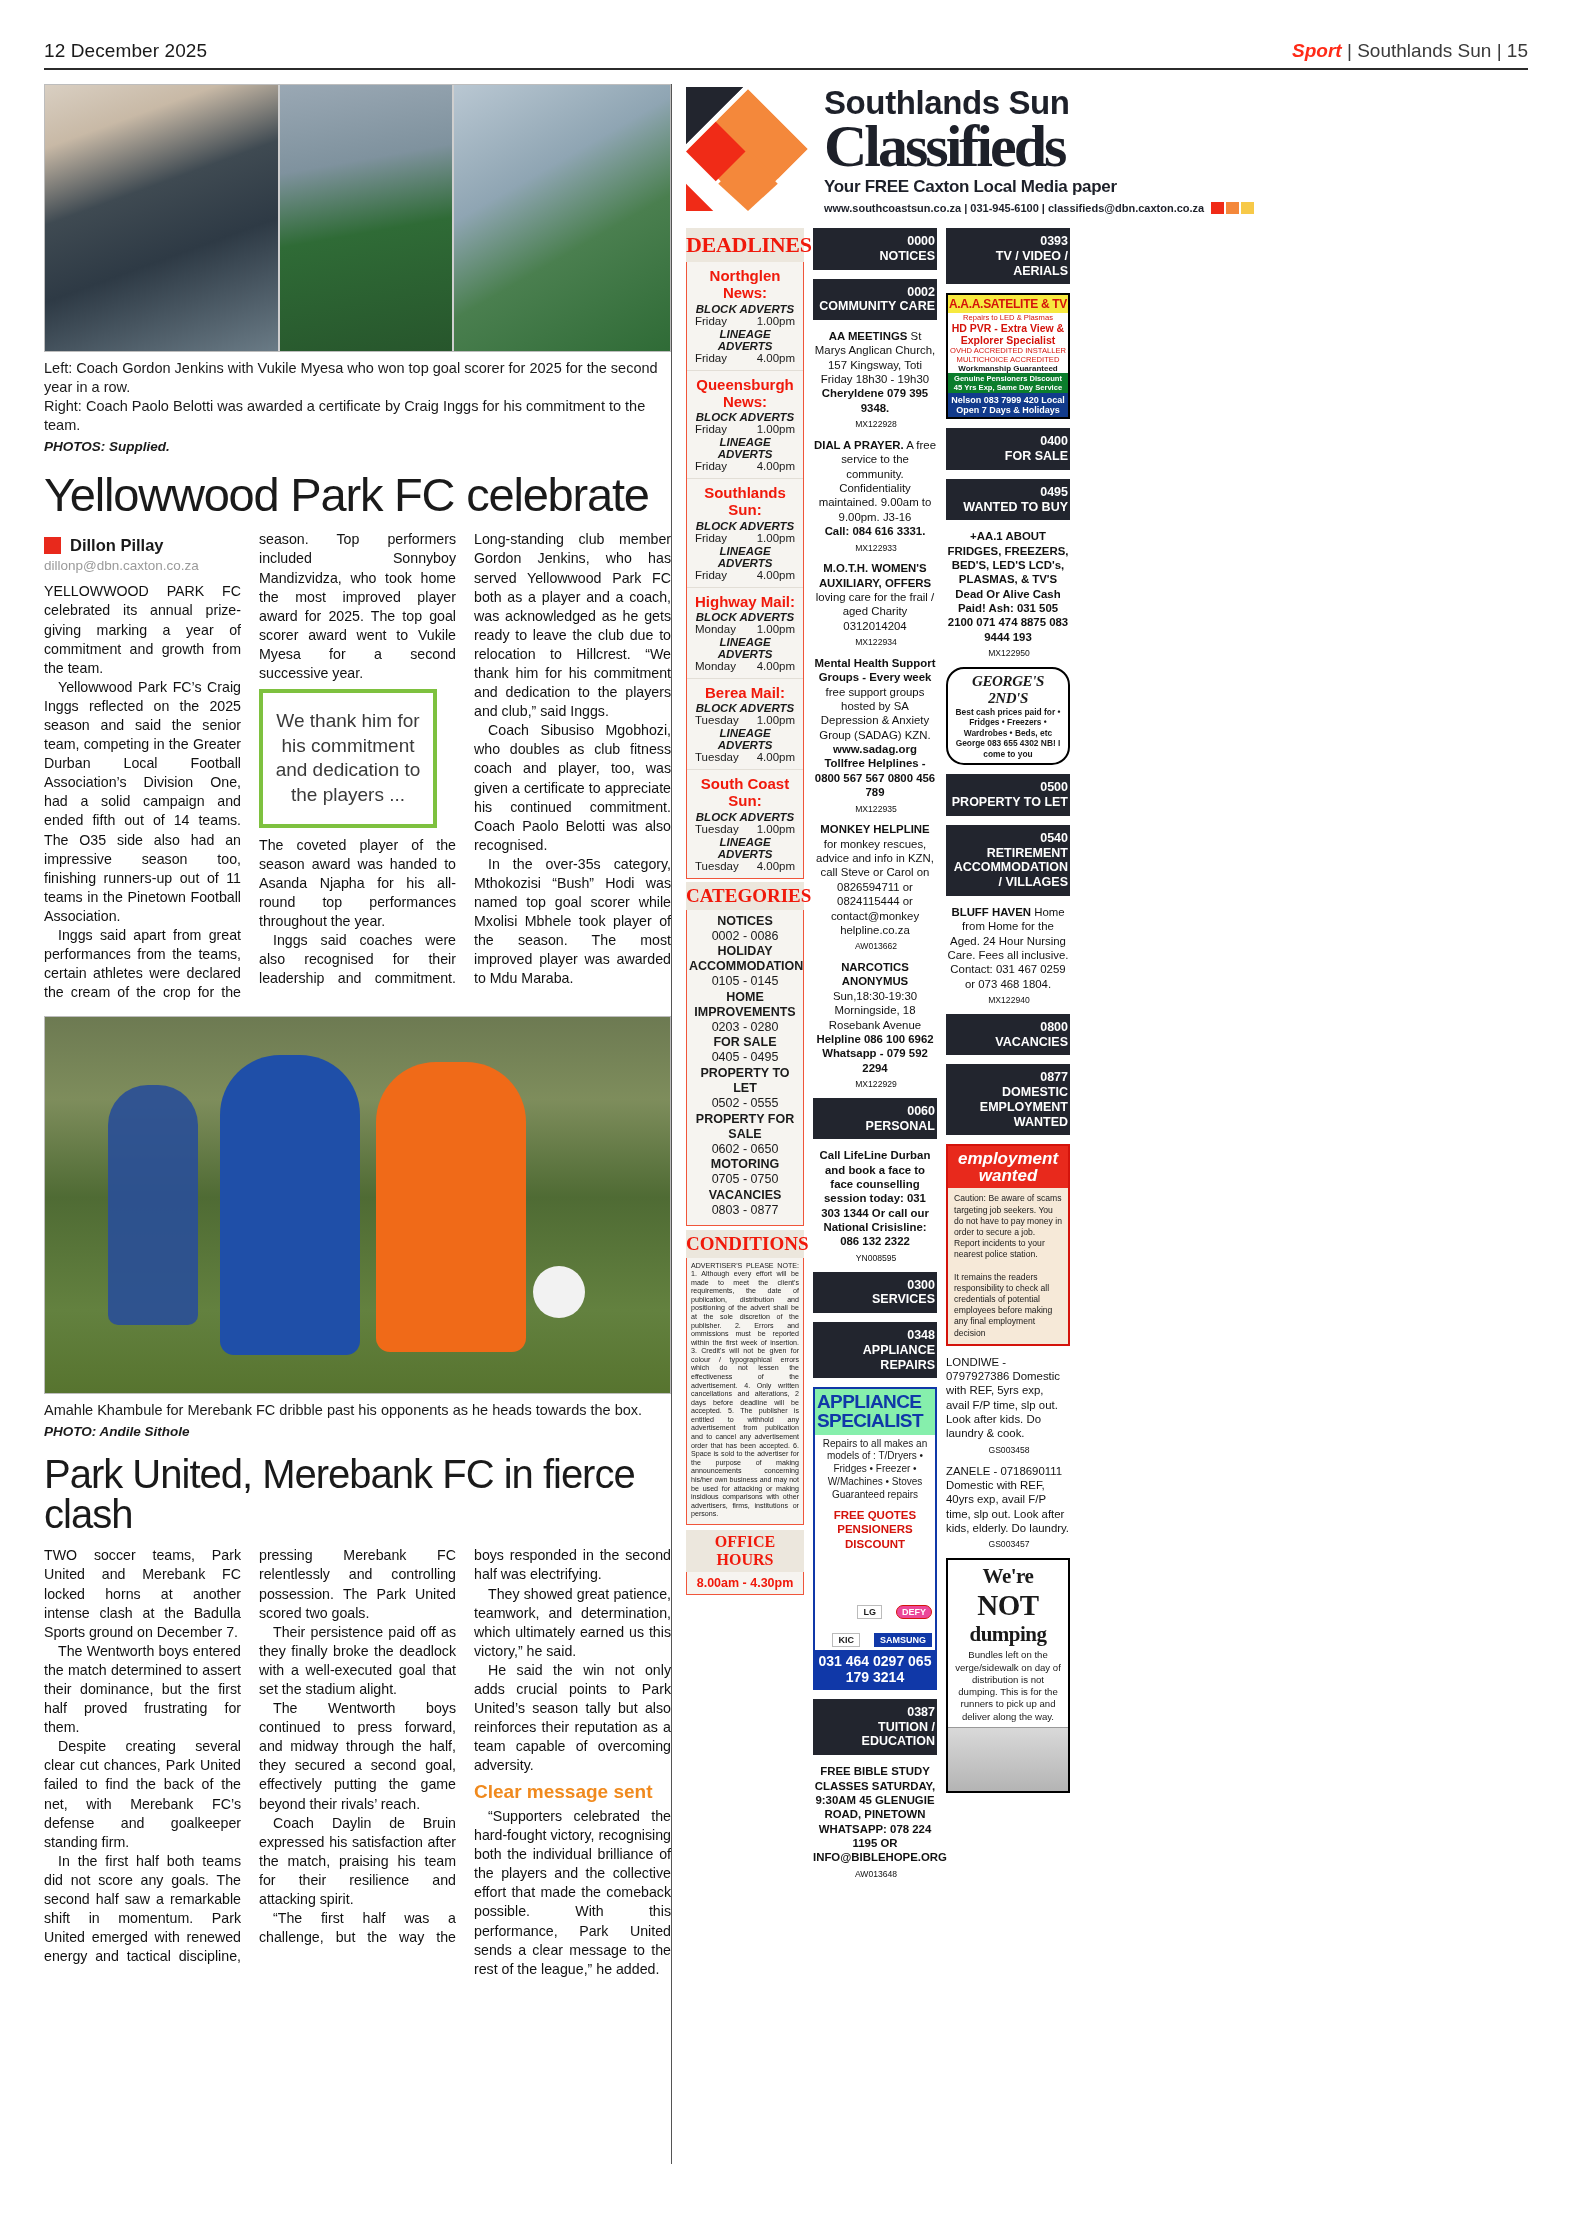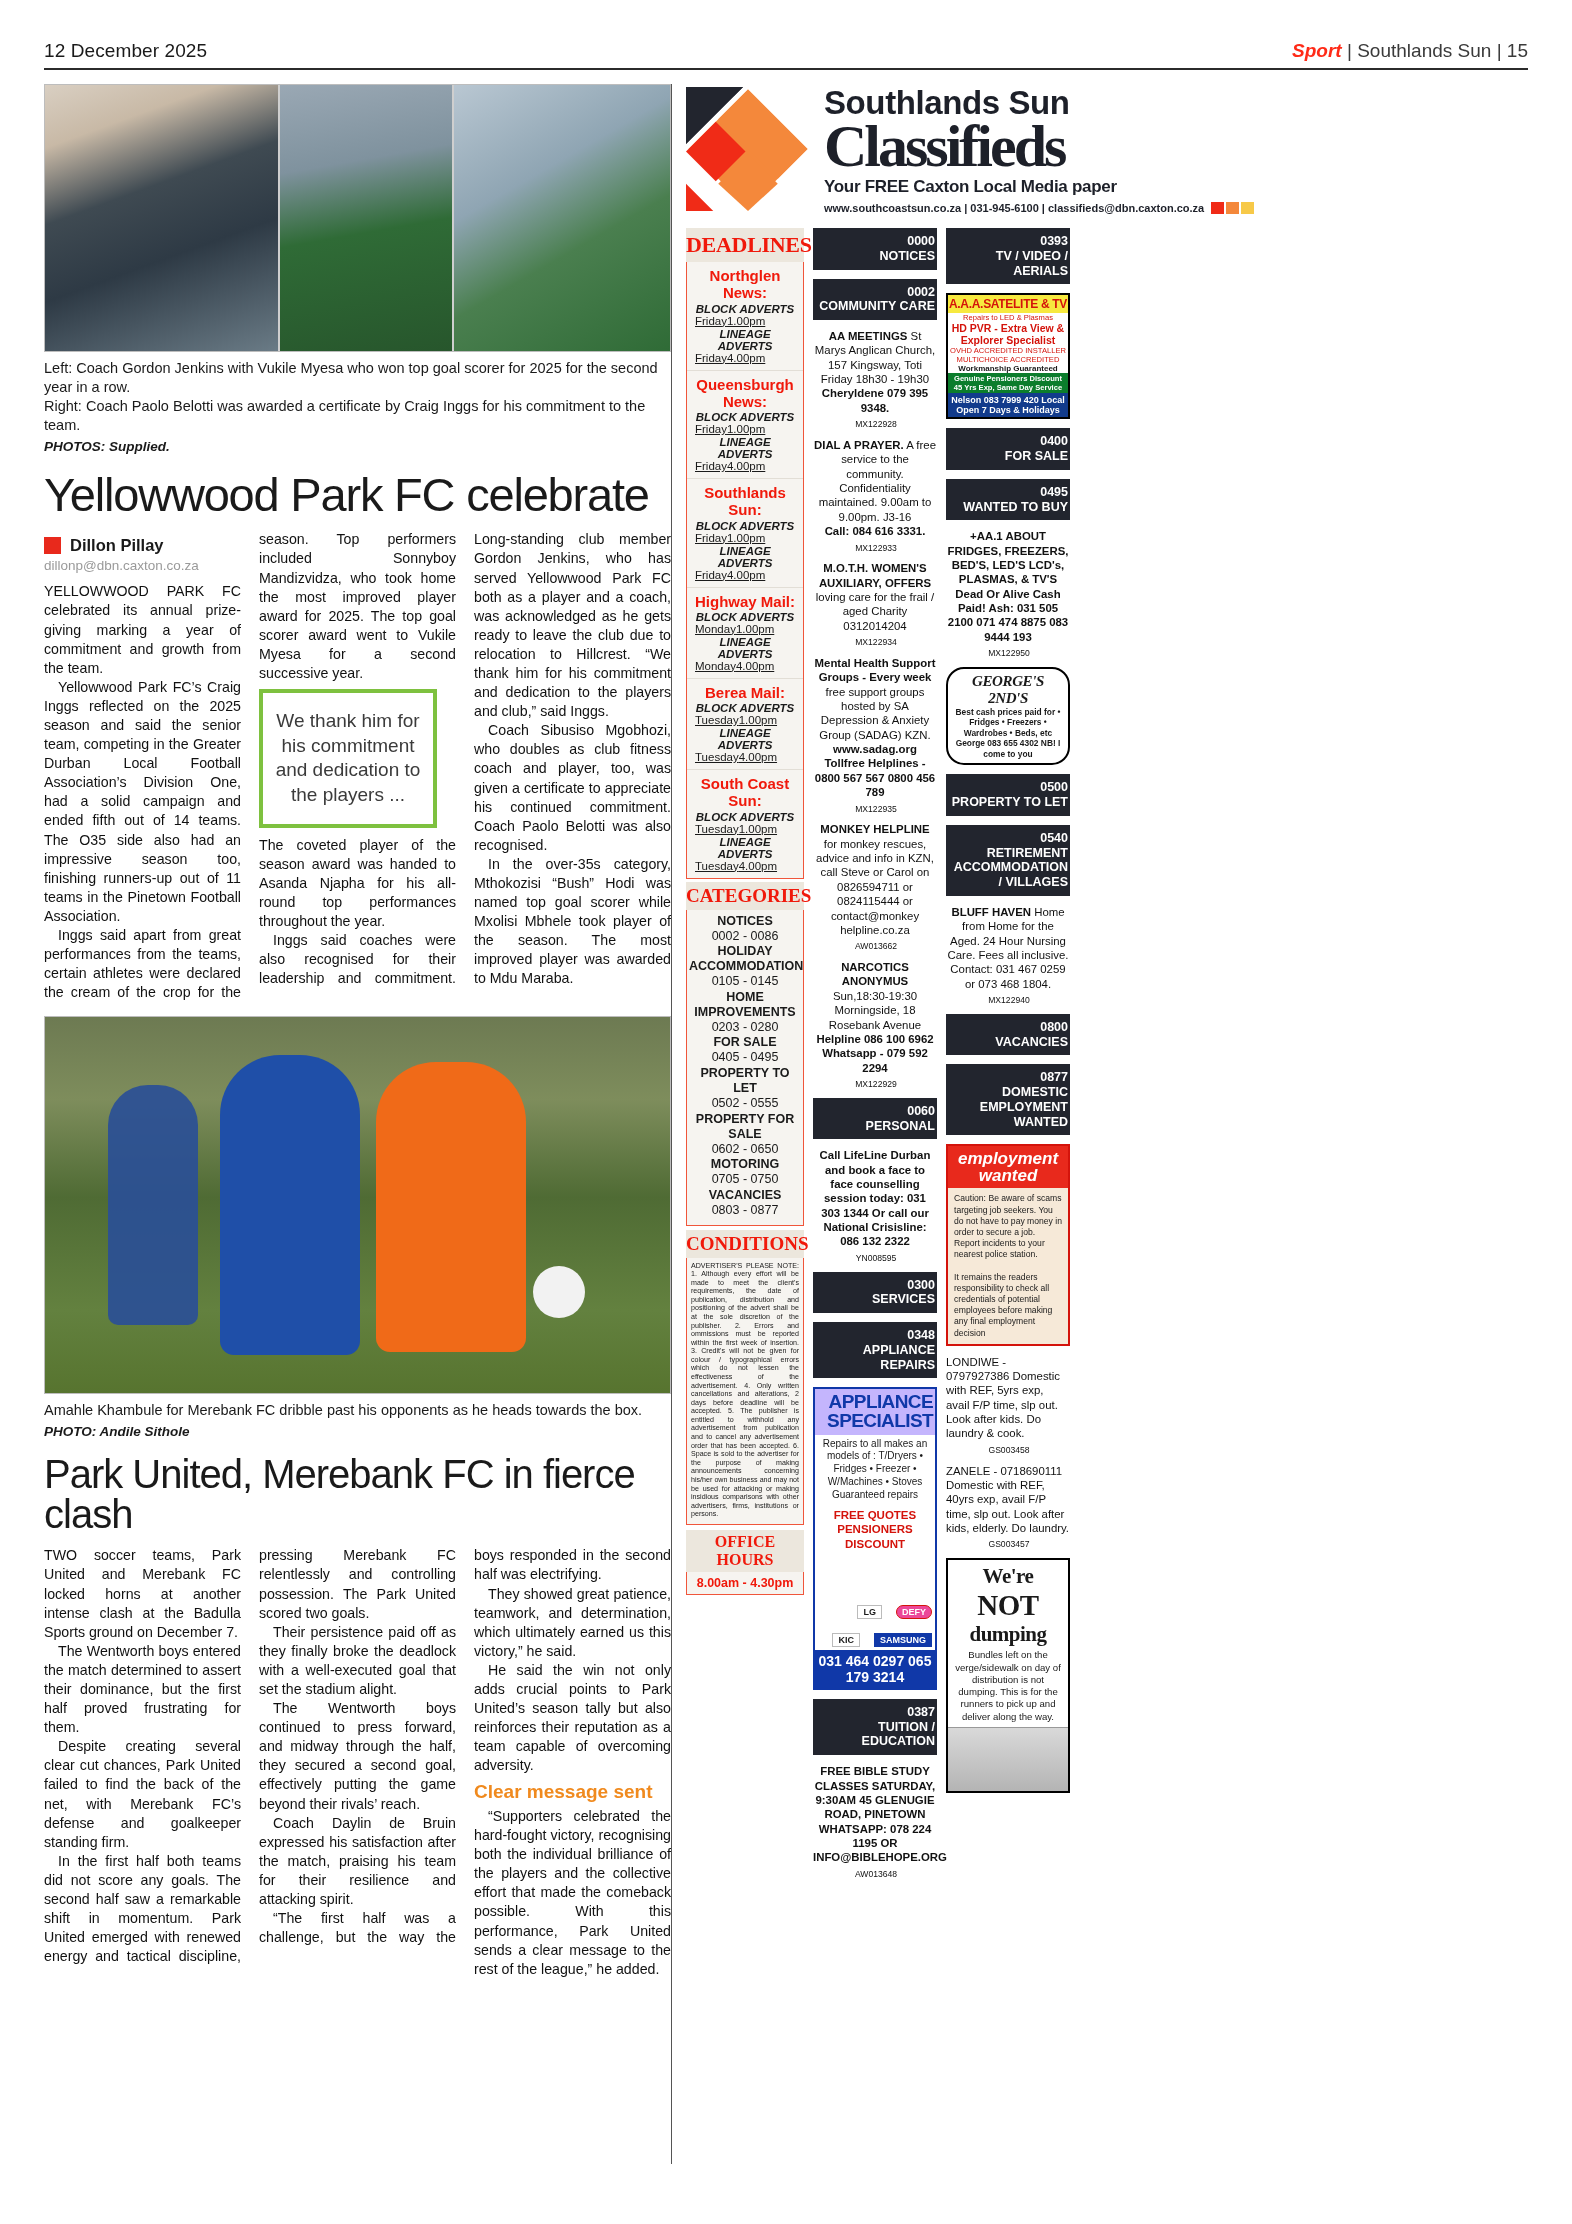--- a/index.html
+++ b/index.html
@@ -78,21 +78,21 @@
 
   .deadhdr { background:#ece7dd; color:#f0190b; font-family:"Liberation Serif", serif;
              font-weight:bold; font-size:22px; text-align:center; padding:4px 0;
              letter-spacing:-0.3px; }
   .dead-panel { border:1.5px solid #f0563b; border-top:none; }
   .dead-item { background:#f6f4f0; padding:5px 4px 6px 4px; text-align:center;
                border-bottom:1px solid #e2ded6; }
   .dead-item:last-child { border-bottom:none; }
   .dead-pub { color:#f0190b; font-weight:bold; font-size:15px; line-height:1.15; }
   .dead-type { font-size:11.5px; font-weight:bold; font-style:italic; color:#1a1a1a; margin-top:1px;}
-  .dead-row { font-size:11.5px; display:flex; padding:0 4px;text-decoration:underline; }
+  .dead-row { font-size:11.5px; display:flex; justify-content:space-between; padding:0 4px; }
 
   .cathdr { background:#ece7dd; color:#f0190b; font-family:"Liberation Serif", serif;
             font-weight:bold; font-size:19px; text-align:center; padding:3px 0; margin-top:3px; }
   .cat-panel { border:1.5px solid #f0563b; border-top:none; background:#f6f4f0;
                text-align:center; padding:4px 2px 6px 2px; }
   .cat-name { font-size:12.5px; font-weight:bold; line-height:1.2; }
   .cat-range { font-size:12.5px; line-height:1.25; }
 
   .condhdr { background:#ece7dd; color:#f0190b; font-family:"Liberation Serif", serif;
              font-weight:bold; font-size:19px; text-align:center; padding:3px 0; margin-top:4px; }
@@ -124,21 +124,21 @@
   .georges .g1 { font-family:"Liberation Serif", serif; font-weight:bold; font-style:italic;
                  font-size:15px; letter-spacing:-0.4px; }
   .georges .g2 { font-size:8.4px; font-weight:bold; line-height:1.25; }
 
   .employment { border:2px solid #d4130b; background:#f6e9d8; margin-bottom:9px; }
   .employment .eh { background:#e8291c; color:#fff; font-style:italic; font-weight:bold;
                     font-size:17px; text-align:center; padding:4px 4px; line-height:1.0; }
   .employment .eb { padding:5px 6px; font-size:8.6px; line-height:1.3; }
 
   .applspec { border:2px solid #1038a8; margin-bottom:9px; background:#fff; }
-  .applspec .hd { background:#c4b5fd; color:#1038a8; text-align:right; font-weight:bold;
+  .applspec .hd { background:#86efac; color:#1038a8; text-align:left; font-weight:bold;
                   font-size:19px; line-height:0.98; padding:4px 2px; letter-spacing:-0.6px;}
   .applspec .bd { text-align:center; font-size:10px; line-height:1.28; padding:3px 2px; }
   .applspec .q { color:#d4130b; font-weight:bold; font-size:11.5px; }
   .applspec .brands { display:flex; flex-wrap:wrap; justify-content:flex-end; gap:14px; padding:3px;margin-top:47px; }
   .applspec .brands span { font-size:9px; font-weight:bold; border:1px solid #bbb; padding:1px 5px; }
   .applspec .phone { background:#1038a8; color:#fff; text-align:center; font-weight:bold;
                      font-size:14px; padding:3px 0; line-height:1.15; }
 
   .notdump { border:2px solid #000; background:#fff; margin-bottom:9px; }
   .notdump .t1 { text-align:center; font-size:21px; font-weight:bold; padding:4px 2px 0 2px;

